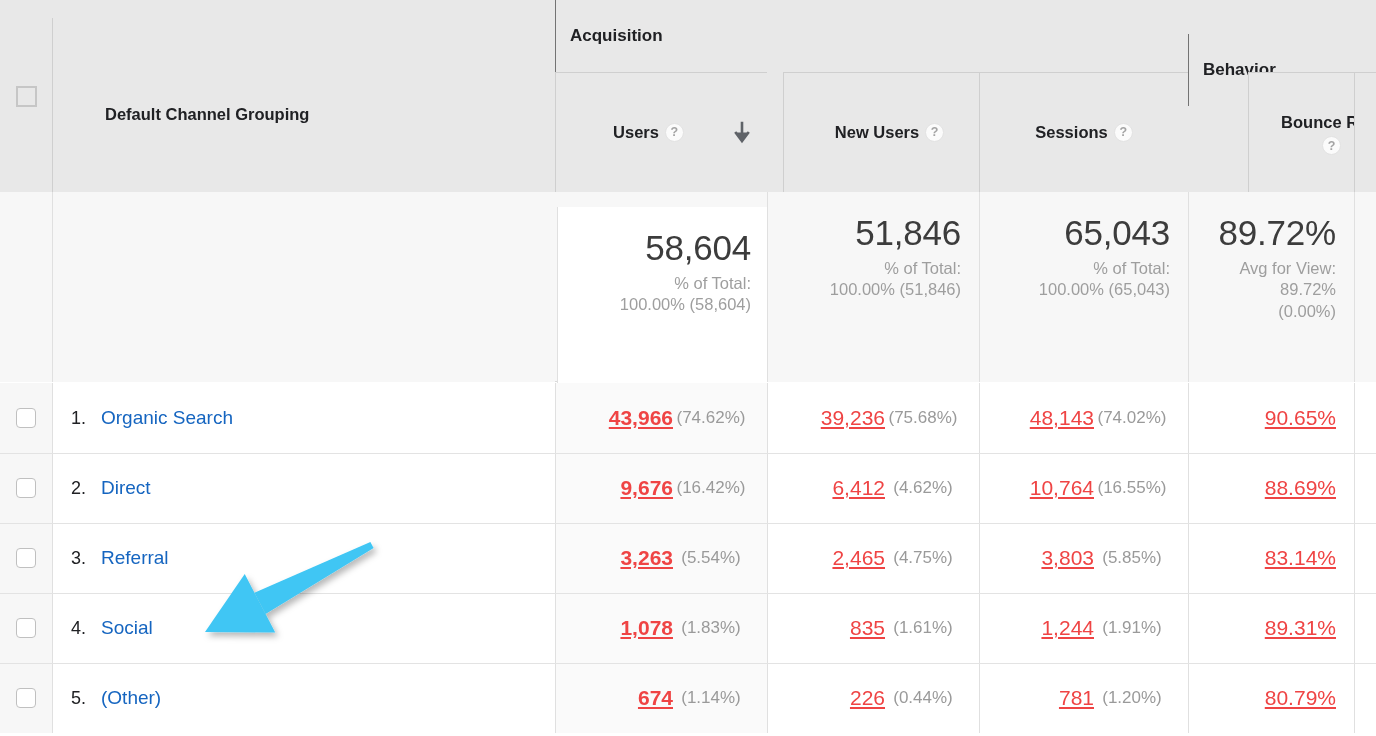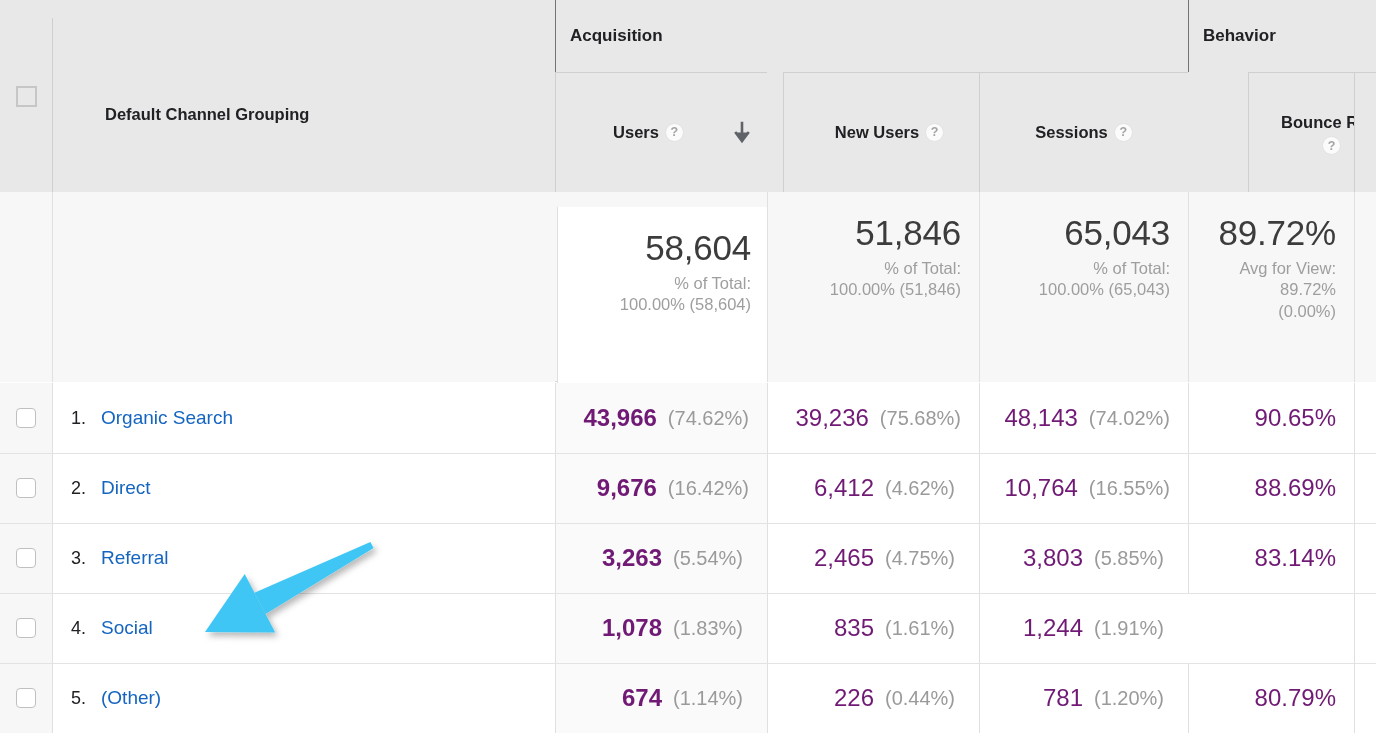--- a/index.html
+++ b/index.html
@@ -26,21 +26,21 @@
     width: 1376px; height: 72px;
   }
   .grp {
     position: absolute; top: 0; height: 72px;
     font-size: 17px; font-weight: bold; color: #202124;
     display: flex; align-items: center;
     padding-left: 14px;
     border-left: 1px solid #737373;
   }
   .grp-acq { left: 555px; width: 632px; }
-  .grp-beh { left: 1188px; width: 188px; }
+  .grp-beh { left: 1188px; width: 188px; margin-top: 34px; }
 
   .metric-row {
     position: absolute; top: 72px; left: 0;
     width: 1376px; height: 120px;
   }
   .mcell {
     position: absolute; top: 0; height: 120px;
     border-left: 1px solid #cfcfcf;
     border-top: 1px solid #cfcfcf;
     display: flex; align-items: center; justify-content: center;
@@ -142,23 +142,23 @@
     border-left: 1px solid #e0e0e0;
     display: flex; align-items: center; justify-content: flex-end;
     padding-right: 18px;
     white-space: nowrap;
   }
   .d-users  { left: 555px;  width: 212px; background: #fafafa; }
   .d-new    { left: 767px;  width: 212px; background: #ffffff; }
   .d-sess   { left: 979px;  width: 209px; background: #ffffff; }
   .d-bounce { left: 1188px; width: 166px; background: #ffffff; }
   .d-extra  { left: 1354px; width: 22px;  background: #ffffff; }
-  .v-main { font-size: 24px; color: #701a75; }
+  .v-main { font-size: 21px; color: #ef4444; text-decoration: underline; }
   .d-users .v-main { font-weight: bold; }
-  .v-pct { font-size: 20px; color: #9a9a9a; margin-left: 11px; min-width: 76px; text-align: left; }
+  .v-pct { font-size: 17px; color: #9a9a9a; min-width: 76px; text-align: center; }
   .rowline {
     position: absolute; left: 0; width: 1376px; height: 1px;
     background: #e3e3e3;
   }
 
   
   .arrow-overlay {
     position: absolute; left: 0; top: 0;
     width: 1376px; height: 736px;
     pointer-events: none;
@@ -356,20 +356,23 @@
           <span class="v-main">1,078</span>
           <span class="v-pct">(1.83%)</span>
         </div>
         <div class="dcell d-new">
           <span class="v-main">835</span>
           <span class="v-pct">(1.61%)</span>
         </div>
         <div class="dcell d-sess">
           <span class="v-main">1,244</span>
           <span class="v-pct">(1.91%)</span>
+        </div>
+        <div class="dcell d-bounce">
+          <span class="v-main">89.31%</span>
         </div>
         <div class="dcell d-extra"></div>
       </div>
       <div class="rowline" style="top: 593px;"></div>
       <div class="drow" style="top: 663px;">
         <div class="rcheck">
           <div class="box"></div>
         </div>
         <div class="rdim">
           <span class="rnum">5.</span>

